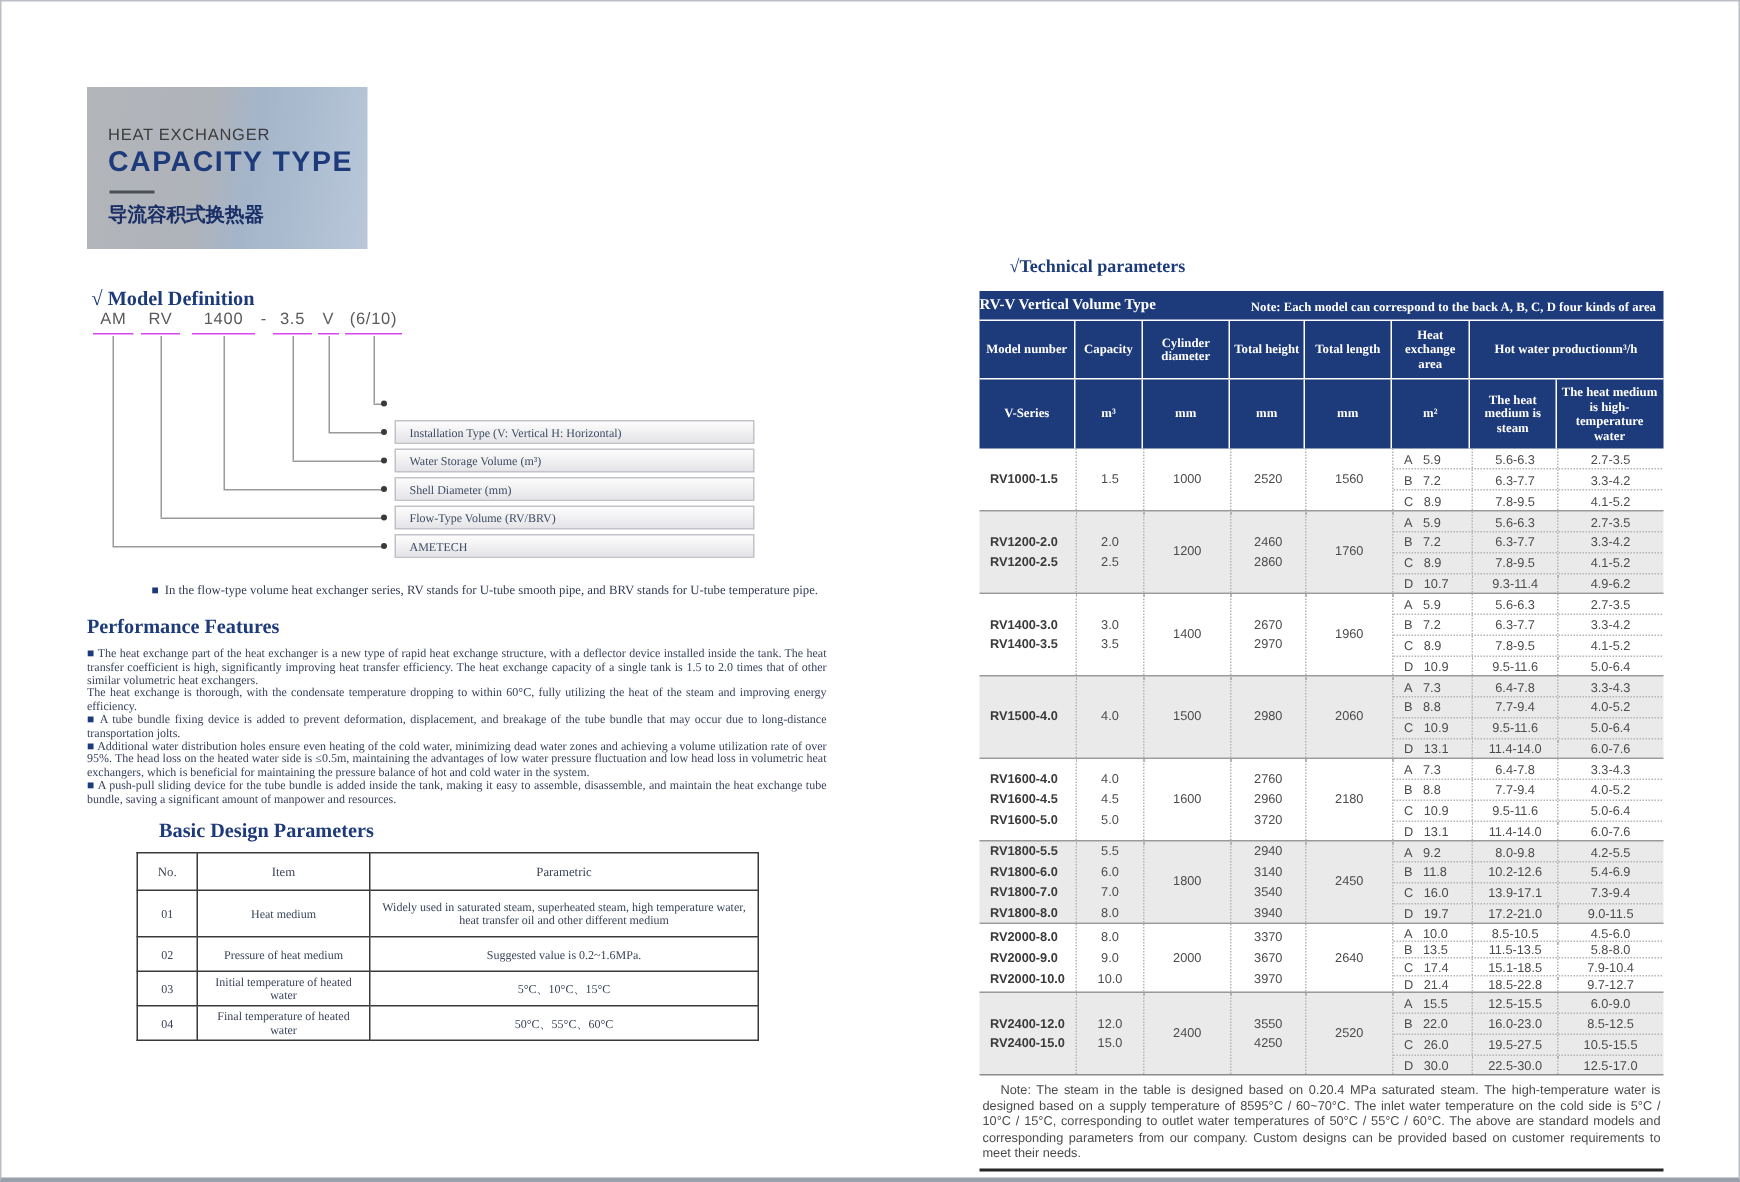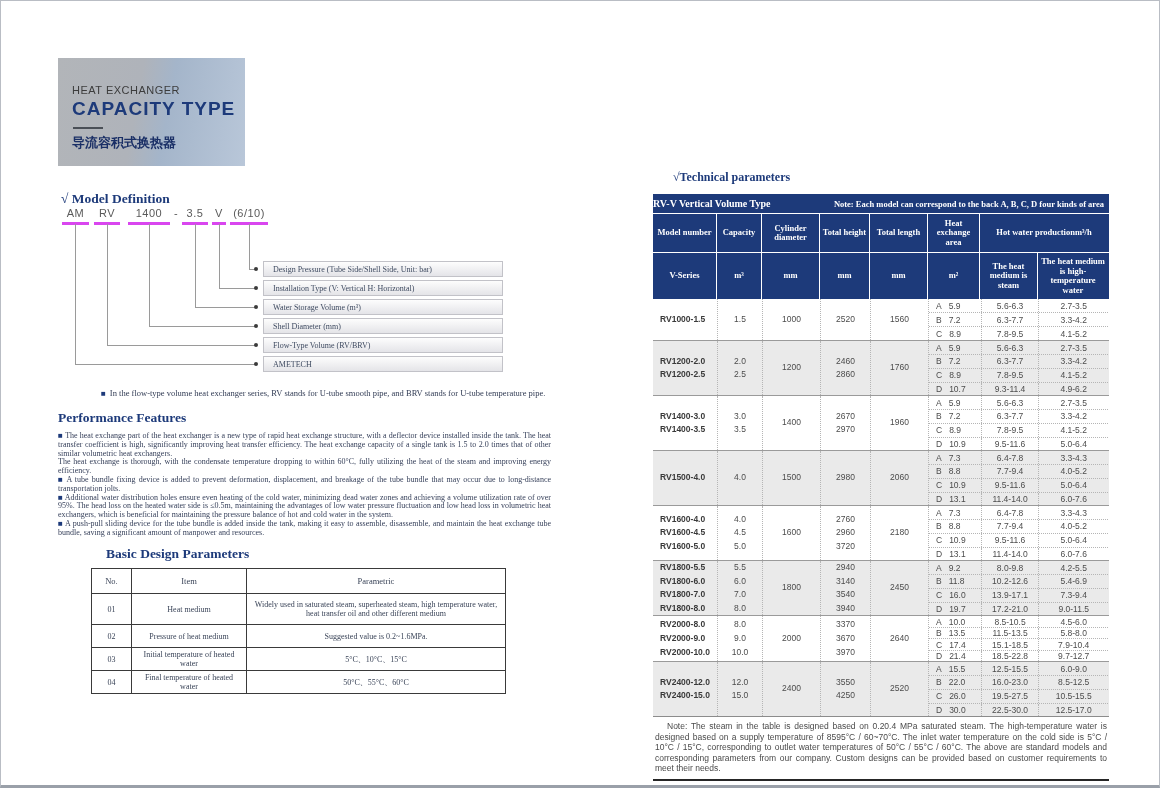--- a/index.html
+++ b/index.html
@@ -15,21 +15,21 @@
   .brand-line2{font-family:"Liberation Sans",sans-serif;font-size:19px;font-weight:bold;color:#1d3a7a;letter-spacing:1px;margin-top:2px;}
   .brand-rule{width:30px;height:2px;background:#4a4f57;margin:7px 0 5px 1px;}
   .brand-line3{font-size:13px;font-weight:bold;color:#1a2f66;}
 
   
   .sec-head{position:absolute;font-size:13.5px;font-weight:bold;color:#1d3a7a;}
 
   
   #md{position:absolute;left:57px;top:206px;width:470px;height:172px;}
   .tok{position:absolute;top:0;height:15px;font-family:"Liberation Sans",sans-serif;
-       font-size:11px;color:#5a5a5a;text-align:center;border-bottom:3px solid #d946ef;letter-spacing:.5px;}
+       font-size:11px;color:#5a5a5a;text-align:center;border-bottom:1px solid #d946ef;letter-spacing:.5px;}
   .tok.noline{border-bottom:none;}
   .vline{position:absolute;width:1px;background:#9a9a9a;}
   .hline{position:absolute;height:1px;background:#9a9a9a;}
   .dot{position:absolute;width:4px;height:4px;border-radius:50%;background:#3a3a3a;}
   .mdbox{position:absolute;left:205px;width:240px;height:16px;line-height:15px;
          background:linear-gradient(180deg,#fdfdfd,#e4e4e8);border:1px solid #c2c2c8;
          font-size:8px;color:#3f4b61;padding-left:9px;box-sizing:border-box;white-space:nowrap;}
 
   
   .flownote{position:absolute;left:100px;top:387px;width:448px;font-size:8.5px;line-height:10px;color:#323c55;}
@@ -116,21 +116,20 @@
     <div class="hline" style="left:49px;top:138px;width:148px;"></div>
     <div class="hline" style="left:17px;top:157px;width:180px;"></div>
 
     <div class="dot" style="left:196px;top:60px;"></div>
     <div class="dot" style="left:196px;top:79px;"></div>
     <div class="dot" style="left:196px;top:98px;"></div>
     <div class="dot" style="left:196px;top:117px;"></div>
     <div class="dot" style="left:196px;top:136px;"></div>
     <div class="dot" style="left:196px;top:155px;"></div>
 
-    <div class="mdbox" style="top:54px;">Design Pressure (Tube Side/Shell Side, Unit: bar)</div>
     <div class="mdbox" style="top:73px;">Installation Type (V: Vertical H: Horizontal)</div>
     <div class="mdbox" style="top:92px;">Water Storage Volume (m³)</div>
     <div class="mdbox" style="top:111px;">Shell Diameter (mm)</div>
     <div class="mdbox" style="top:130px;">Flow-Type Volume (RV/BRV)</div>
     <div class="mdbox" style="top:149px;">AMETECH</div>
   </div>
 
   <div class="flownote">
     <span class="sq">■&nbsp; </span><span>In the flow-type volume heat exchanger series, RV stands for U-tube smooth pipe, and BRV stands for U-tube temperature pipe.</span>
   </div>

